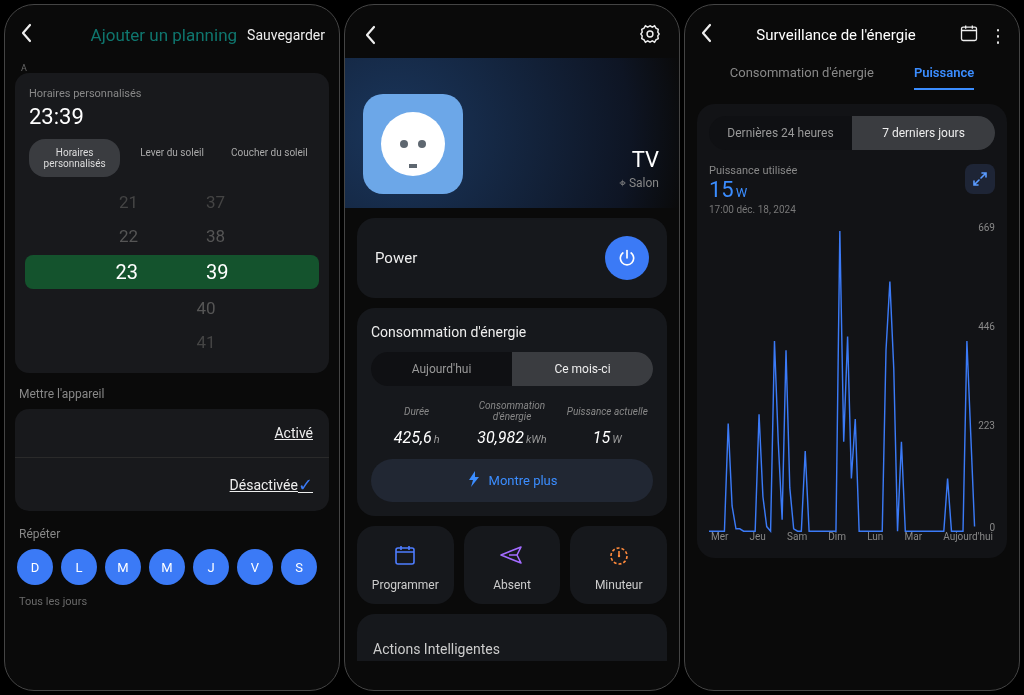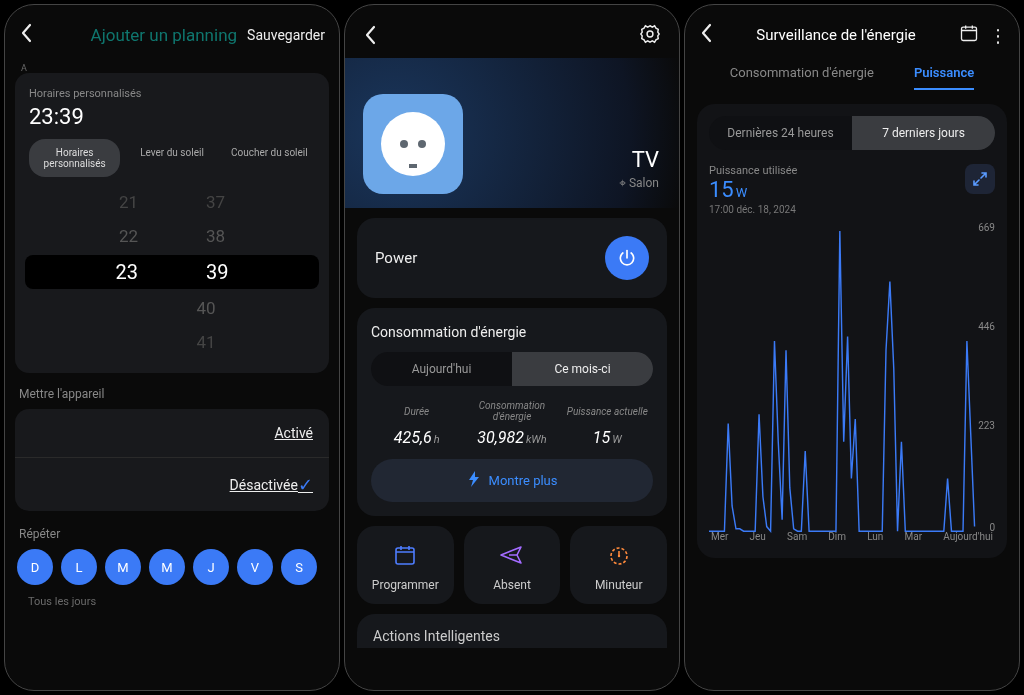--- a/index.html
+++ b/index.html
@@ -96,21 +96,21 @@
   .wheel-row {
     display: flex;
     justify-content: center;
     gap: 68px;
     font-size: 17px;
     color: #444;
     height: 34px;
     align-items: center;
   }
   .wheel-row.sel {
-    background: #000000;
+    background: #14532d;
     border-radius: 8px;
     margin: 2px -4px;
     padding: 0 4px;
     color: #fff;
     font-size: 20px;
   }
   .wheel-row.near { color: #555; }
   .sect-label {
     font-size: 12px;
     color: #888;
@@ -144,21 +144,21 @@
     width: 36px; height: 36px;
     border-radius: 50%;
     background: #3b7af6;
     color: #fff;
     font-size: 13px;
     display: flex; align-items: center; justify-content: center;
   }
   .tiny-note {
     font-size: 11px;
     color: #6a6a6a;
-    margin-left: 13px;
+    margin-left: 4px;
   }
 
   
   .p2-header {
     display: flex;
     justify-content: space-between;
     align-items: center;
     padding: 18px 18px 8px 18px;
   }
   .gear {
@@ -235,21 +235,21 @@
   .action-row { display:flex; gap:10px; }
   .action-tile {
     flex:1; background:#16181c; border-radius:18px;
     padding:16px 10px 12px 10px; text-align:center;
     display:flex; flex-direction:column; align-items:center; gap:10px;
   }
   .action-tile .aicon { font-size:22px; height:26px; display:flex; align-items:center; }
   .action-tile .alabel { font-size:12px; color:#ccc; }
   .ai-card {
     background:#16181c; border-radius:18px 18px 0 0;
-    padding:14px 16px 4px 16px; font-size:14px; color:#ccc;
+    padding:27px 16px 4px 16px; font-size:14px; color:#ccc;
   }
 
   
   .p3-header {
     display:flex; align-items:center; padding:18px 14px 8px 14px; gap:10px;
   }
   .p3-title { flex:1; text-align:center; font-size:15px; color:#fff; }
   .hicon { font-size:18px; color:#eee; }
   .tabs {
     display:flex; gap:40px; justify-content:center; margin:10px 0 14px 0;

